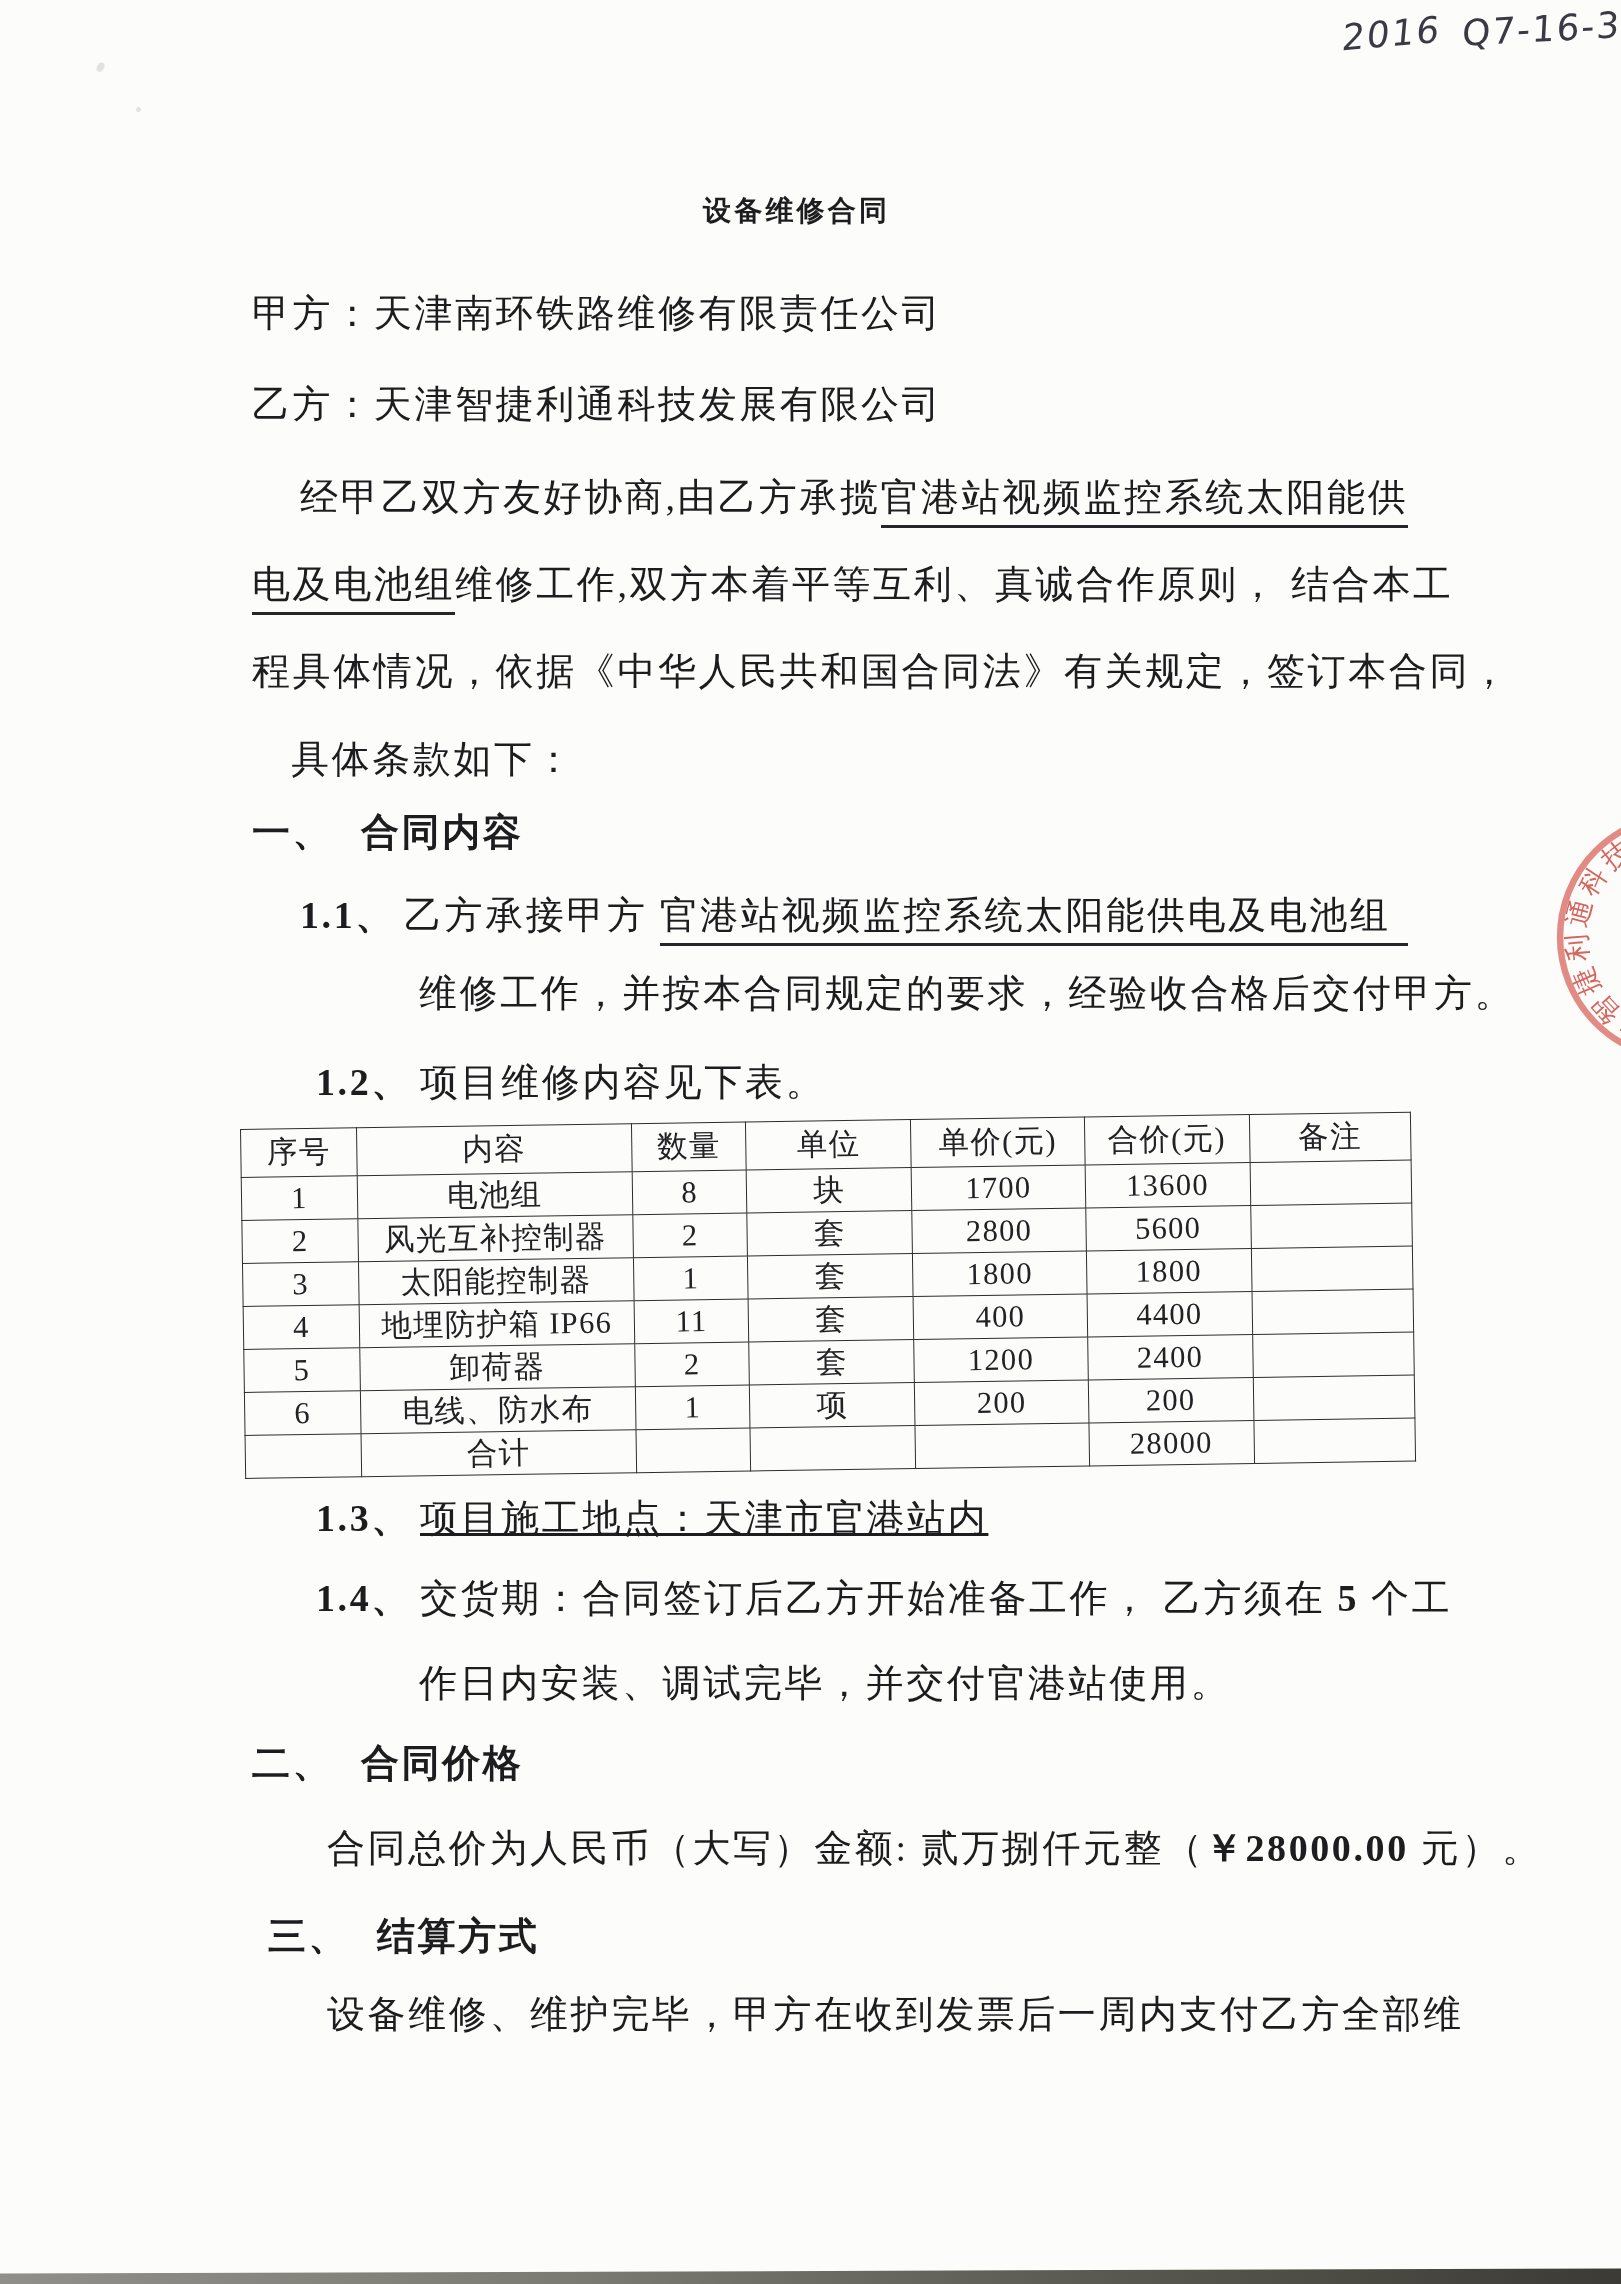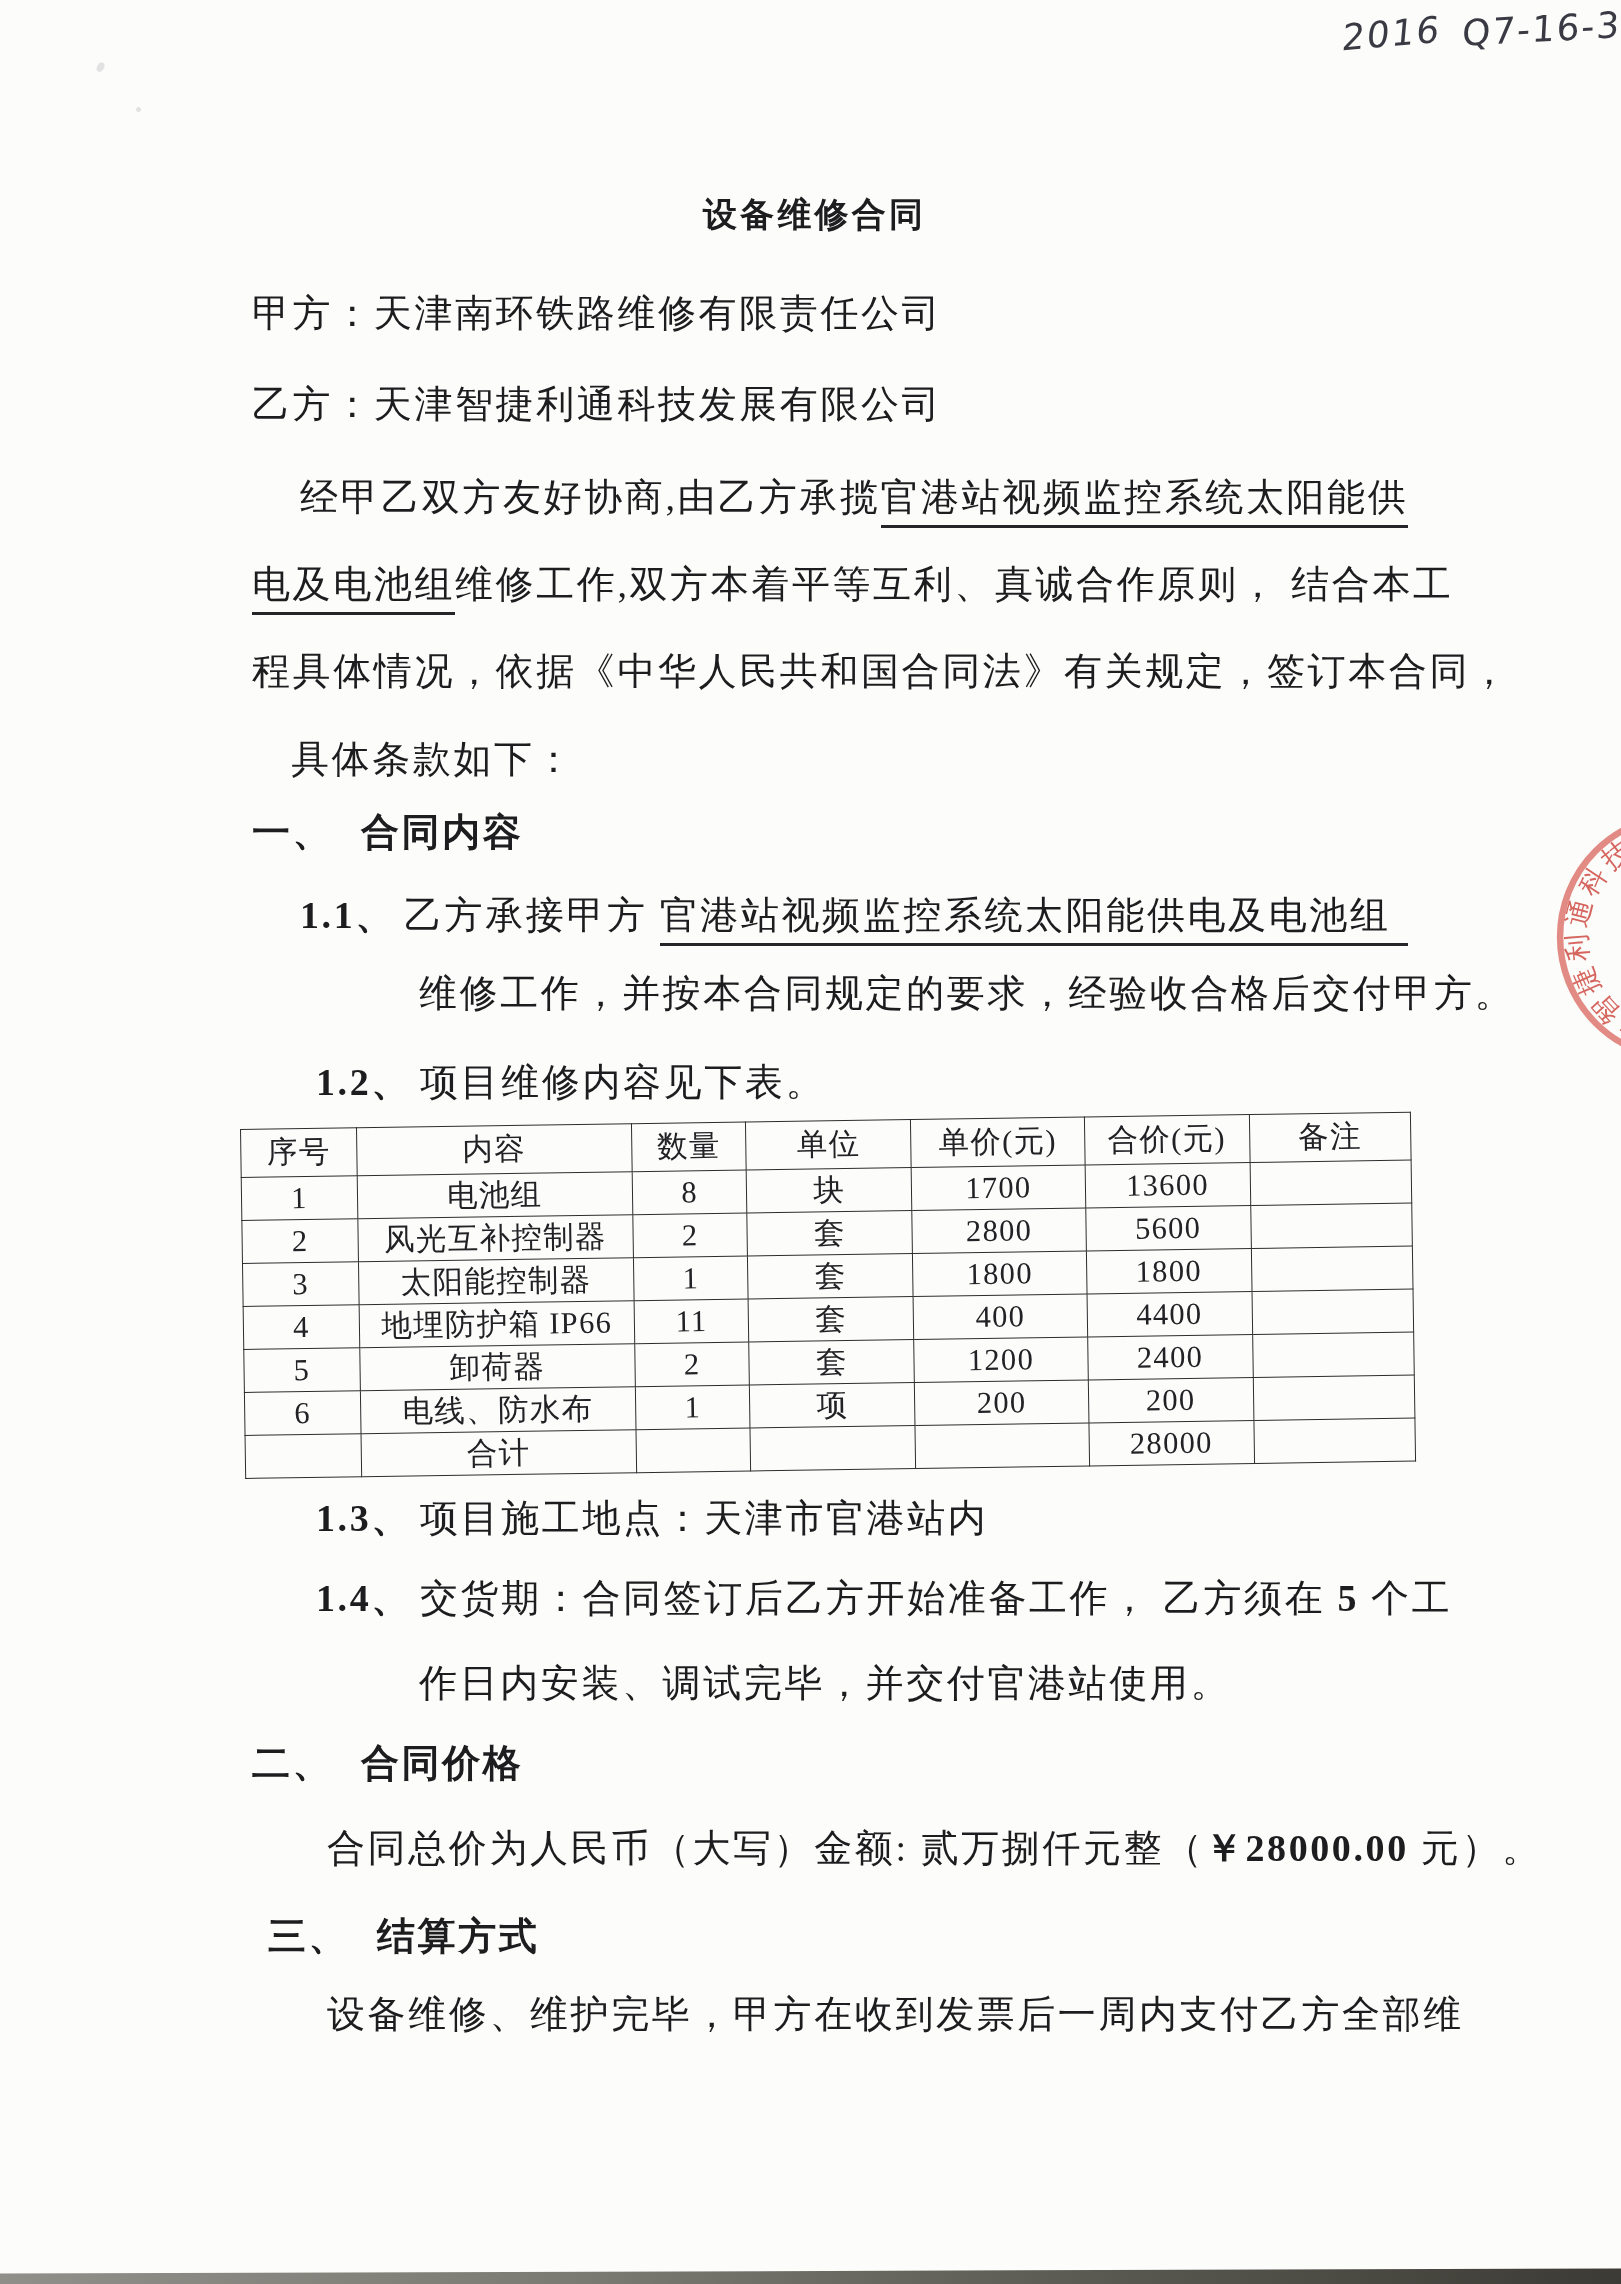--- a/index.html
+++ b/index.html
@@ -13,21 +13,21 @@
     color:#1d1d20;
   }
   .line{
     position:absolute;
     font-size:38px;
     letter-spacing:2.6px;
     line-height:1.15;
     white-space:pre;
   }
   .title{
-    font-size:34px;
+    font-size:28px;
     font-weight:bold;
     letter-spacing:3.2px;
   }
   .heading .num,.heading .htext{font-weight:600;}
   .heading .num{display:inline-block;width:109px;}
   .item .inum{display:inline-block;width:104px;font-weight:bold;font-family:"Liberation Serif",serif;}
   .u{
     border-bottom:3.2px solid #26262a;
     padding-bottom:6.5px;
   }
@@ -197,21 +197,21 @@
         <td>合计</td>
         <td></td>
         <td></td>
         <td></td>
         <td>28000</td>
         <td></td>
       </tr>
     </tbody>
   </table>
 
-  <div class="line item" style="left:316px;top:1497px;"><span class="inum">1.3、</span><span>项目施工地点：天津市官港站内</span></div>
+  <div class="line item" style="left:316px;top:1497px;text-decoration:underline;"><span class="inum">1.3、</span><span>项目施工地点：天津市官港站内</span></div>
 
   <div class="line item" style="left:316px;top:1577px;"><span class="inum">1.4、</span><span>交货期：合同签订后乙方开始准备工作， 乙方须在 </span><span class="bold-num">5</span><span> 个工</span></div>
   <div class="line" style="left:419px;top:1662px;">作日内安装、调试完毕，并交付官港站使用。</div>
 
   <div class="line heading" style="left:252px;top:1742px;"><span class="num">二、</span><span class="htext">合同价格</span></div>
   <div class="line indent2" style="left:252px;top:1827px;"><span>合同总价为人民币（大写）金额: 贰万捌仟元整（</span><span class="bold-num">￥28000.00</span><span> 元）。</span></div>
 
   <div class="line heading" style="left:268px;top:1915px;"><span class="num">三、</span><span class="htext">结算方式</span></div>
   <div class="line indent2" style="left:252px;top:1993px;">设备维修、维护完毕，甲方在收到发票后一周内支付乙方全部维</div>
 

